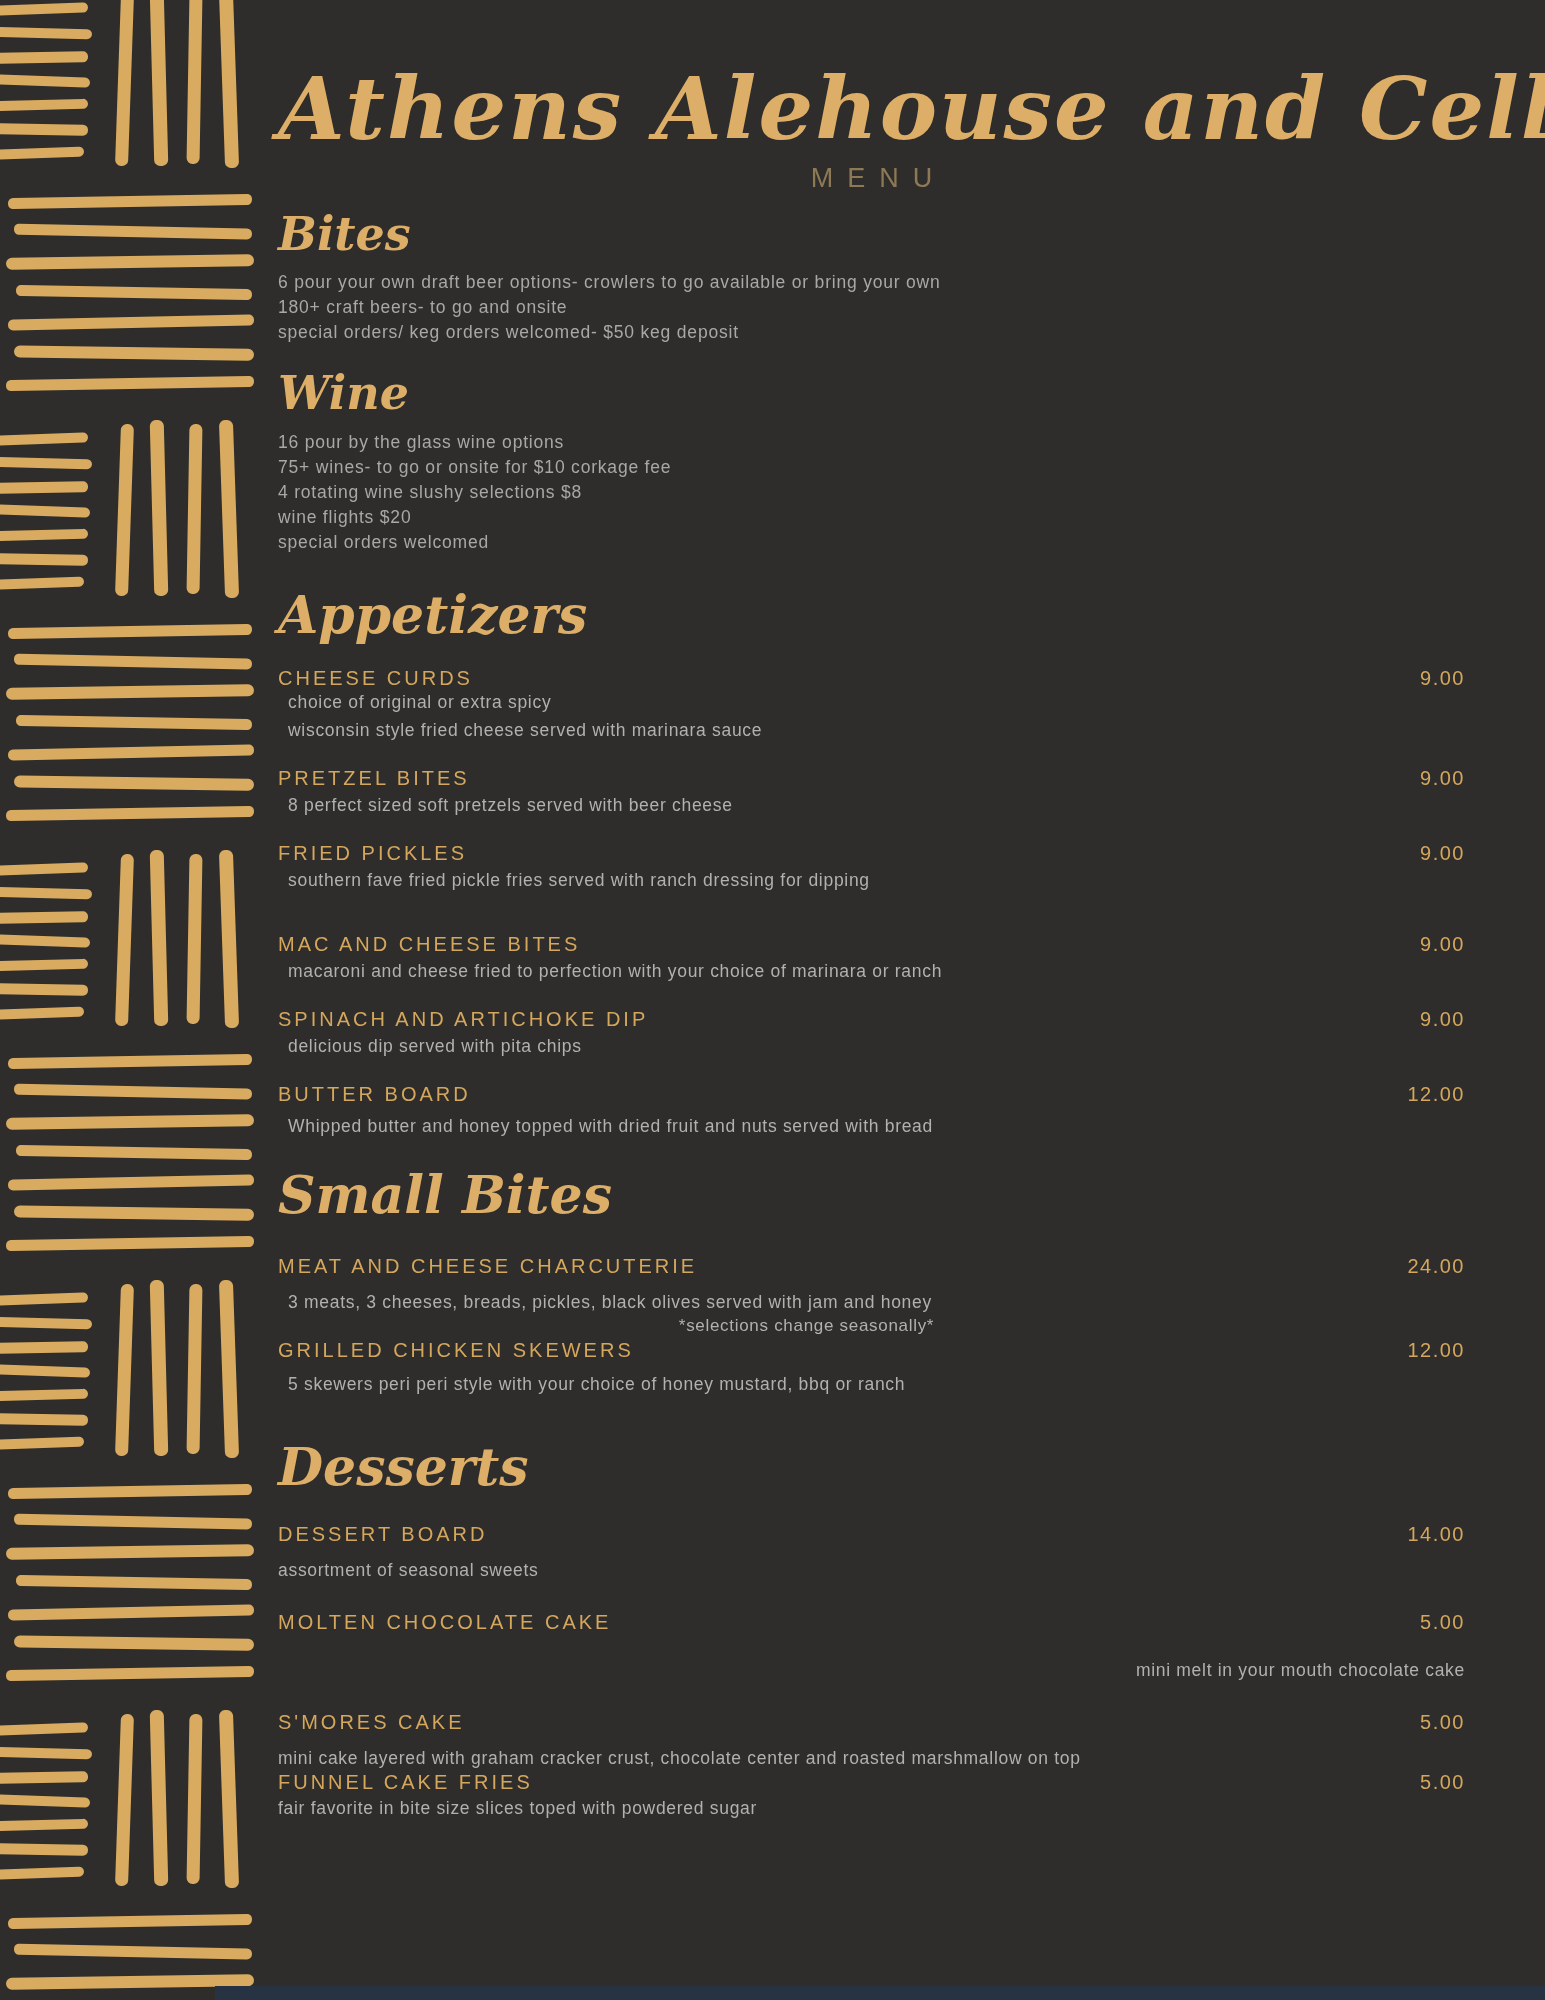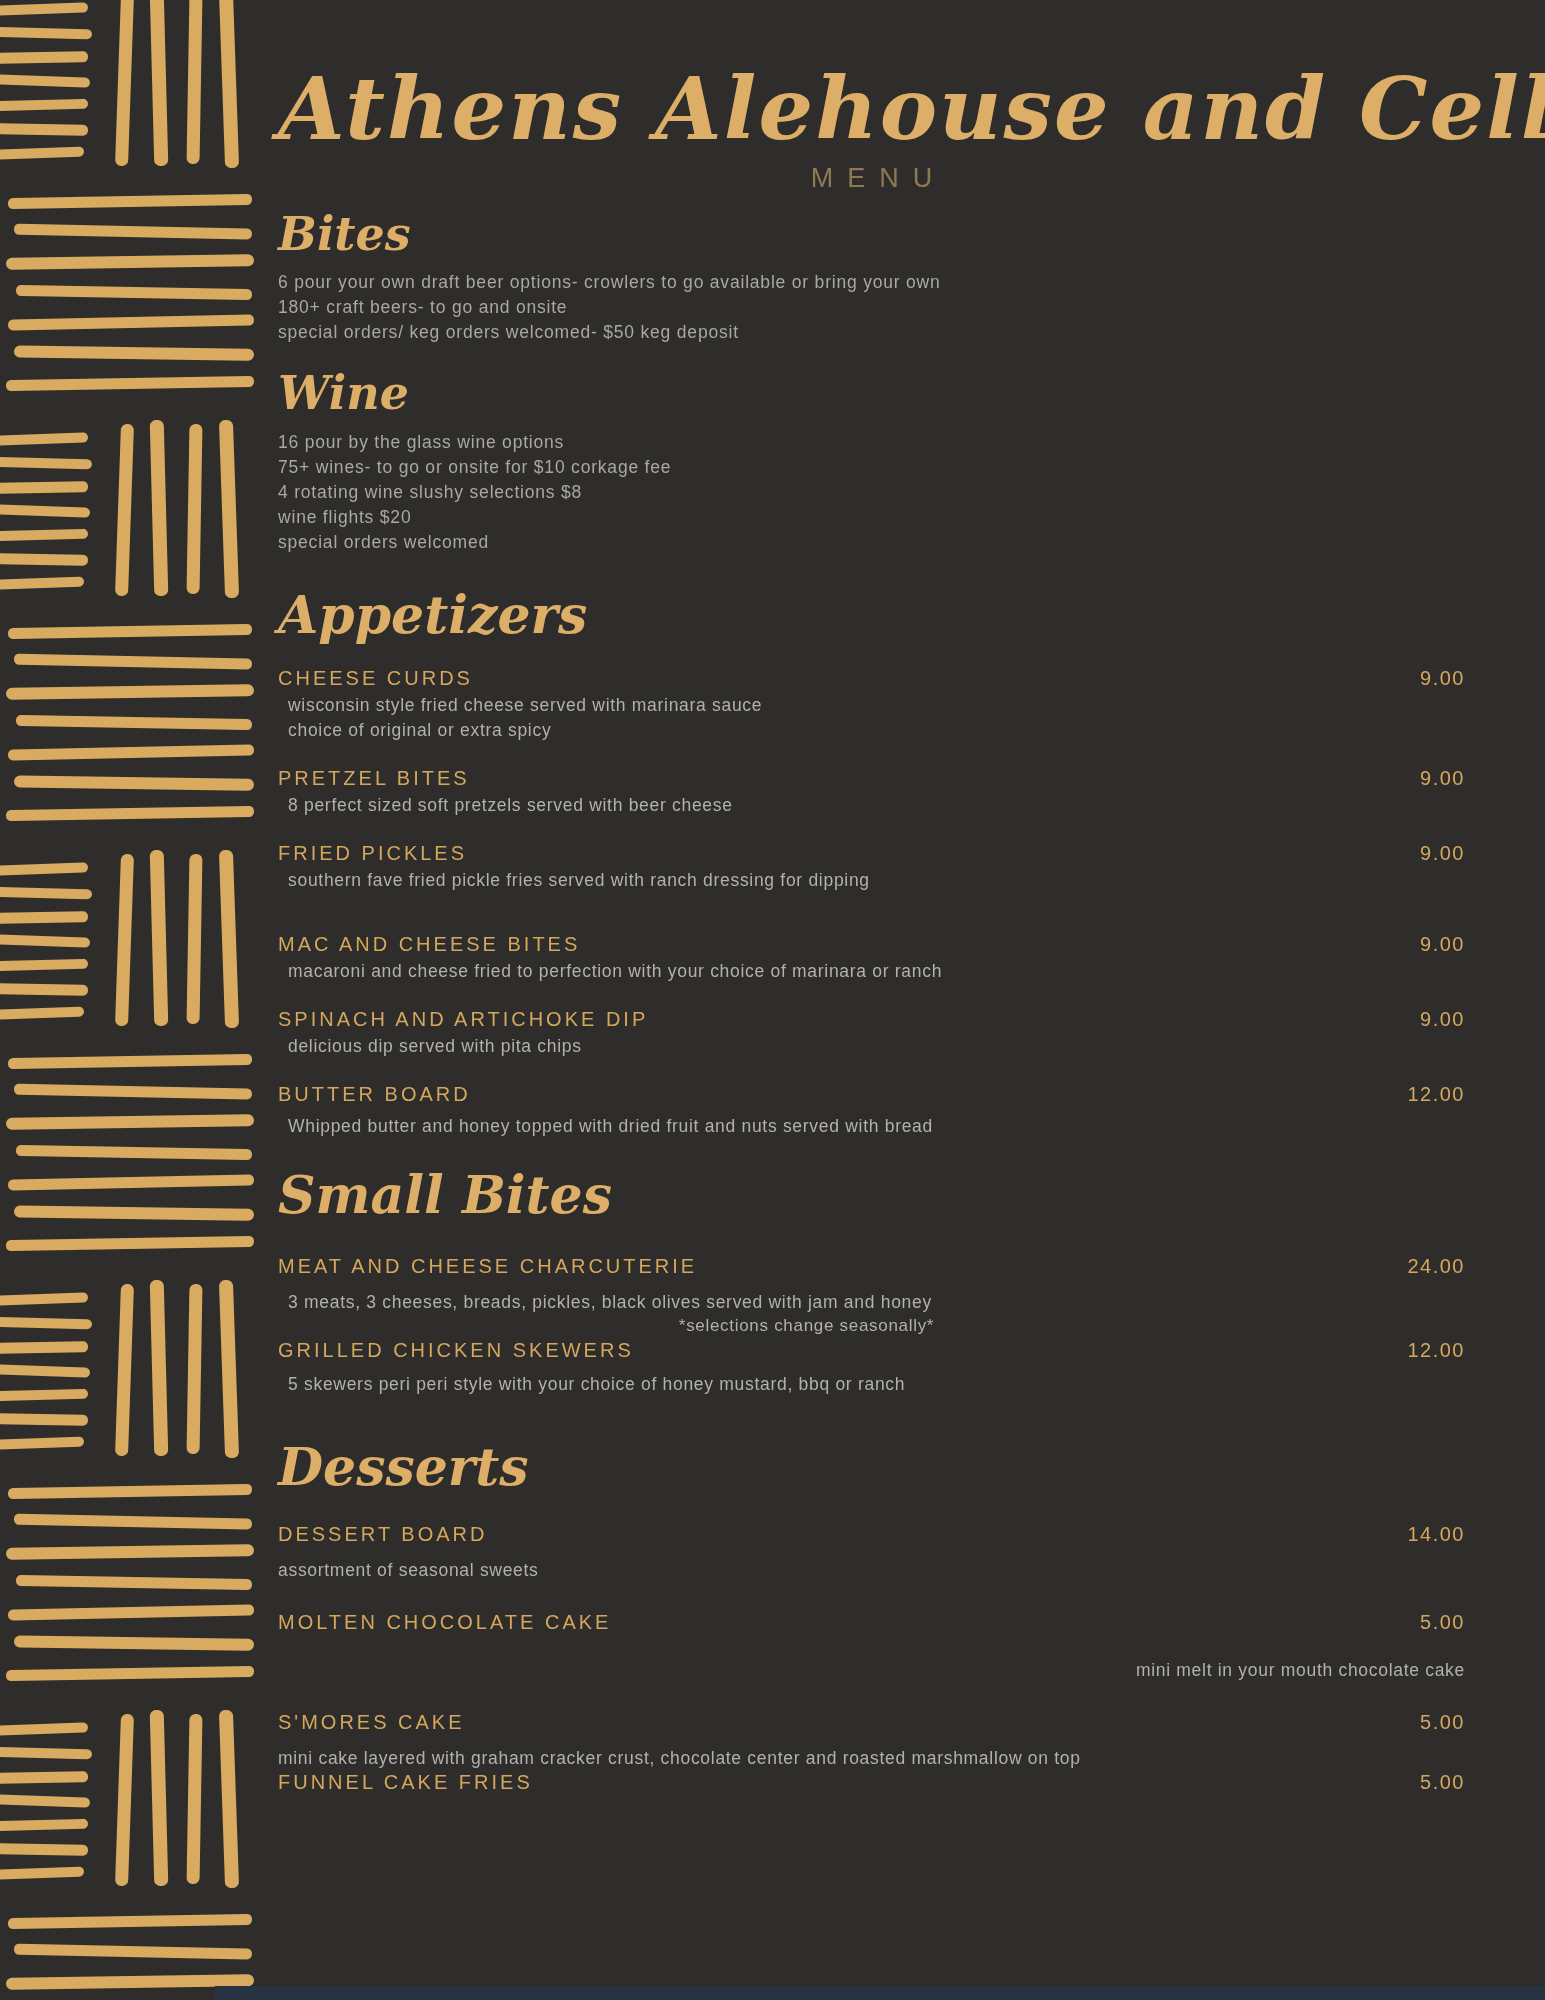--- a/index.html
+++ b/index.html
@@ -83,22 +83,22 @@
       <div class="info-line">special orders welcomed</div>
     </div>
 
     <h2 class="script section-h big-h" style="margin-top:30px;">Appetizers</h2>
 
     <div class="item" style="margin-top:22px;">
       <div class="item-head">
         <span class="item-name">CHEESE CURDS</span>
         <span class="item-price">9.00</span>
       </div>
+      <div class="item-desc" style="margin-top:0;">choice of original or extra spicy</div>
       <div class="item-desc">wisconsin style fried cheese served with marinara sauce</div>
-      <div class="item-desc" style="margin-top:0;">choice of original or extra spicy</div>
     </div>
 
     <div class="item" style="margin-top:24px;">
       <div class="item-head">
         <span class="item-name">PRETZEL BITES</span>
         <span class="item-price">9.00</span>
       </div>
       <div class="item-desc">8 perfect sized soft pretzels served with beer cheese</div>
     </div>
 
@@ -177,16 +177,17 @@
         <span class="item-price">5.00</span>
       </div>
       <div class="item-desc no-indent" style="margin-top:12px;">mini cake layered with graham cracker crust, chocolate center and roasted marshmallow on top</div>
     </div>
 
     <div class="item" style="">
       <div class="item-head">
         <span class="item-name">FUNNEL CAKE FRIES</span>
         <span class="item-price">5.00</span>
       </div>
+      <div class="item-desc no-indent" style="margin-top:2px;">fair favorite in bite size slices toped with powdered sugar</div>
     </div>
 
   </div>
 </div>
 
 </body></html>

